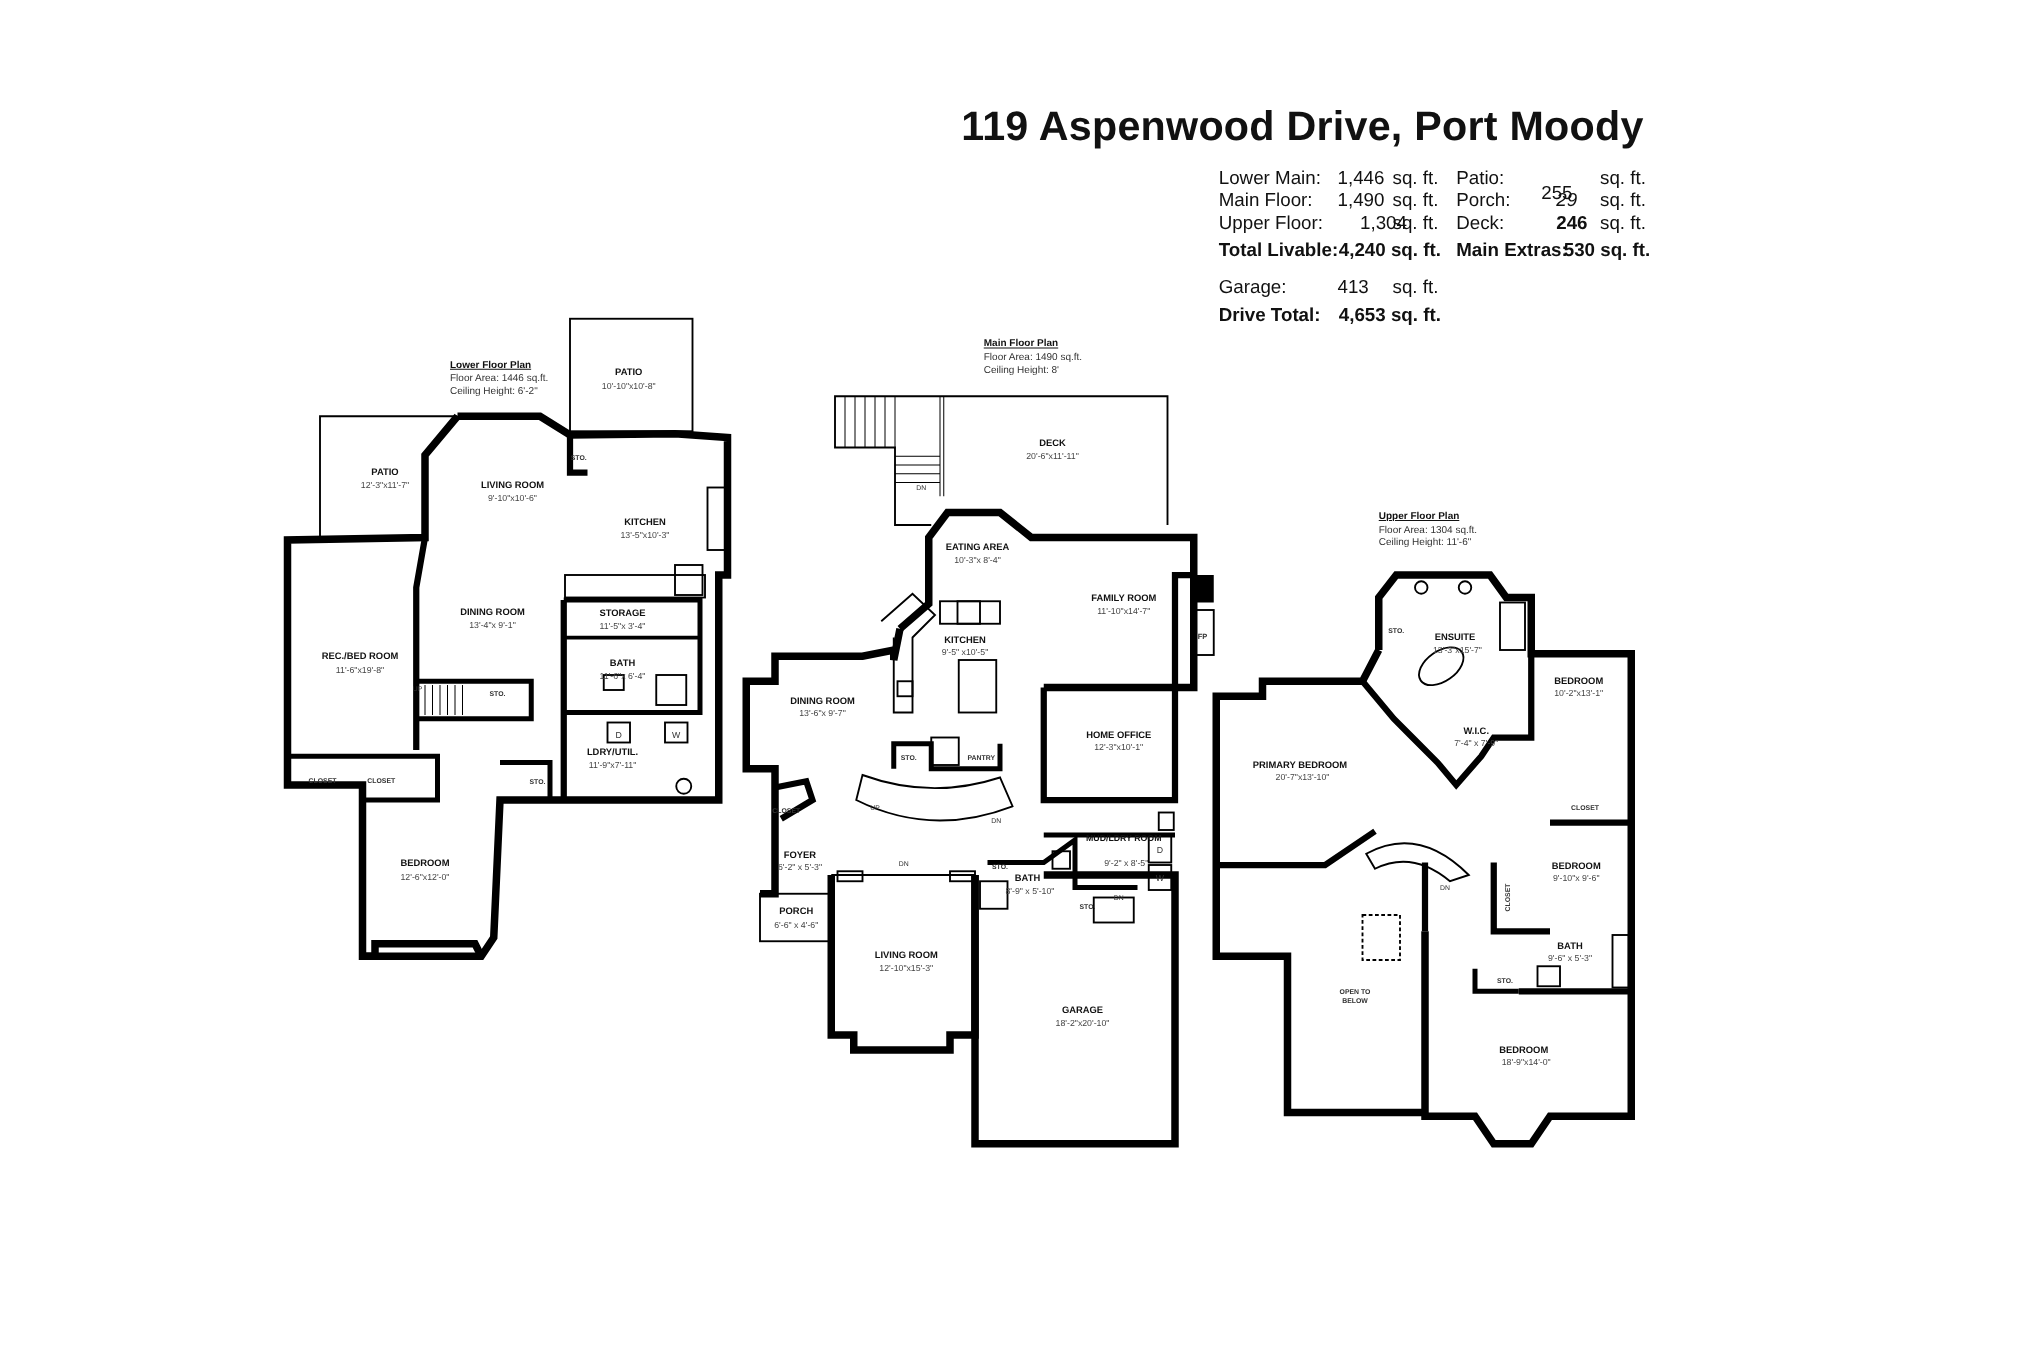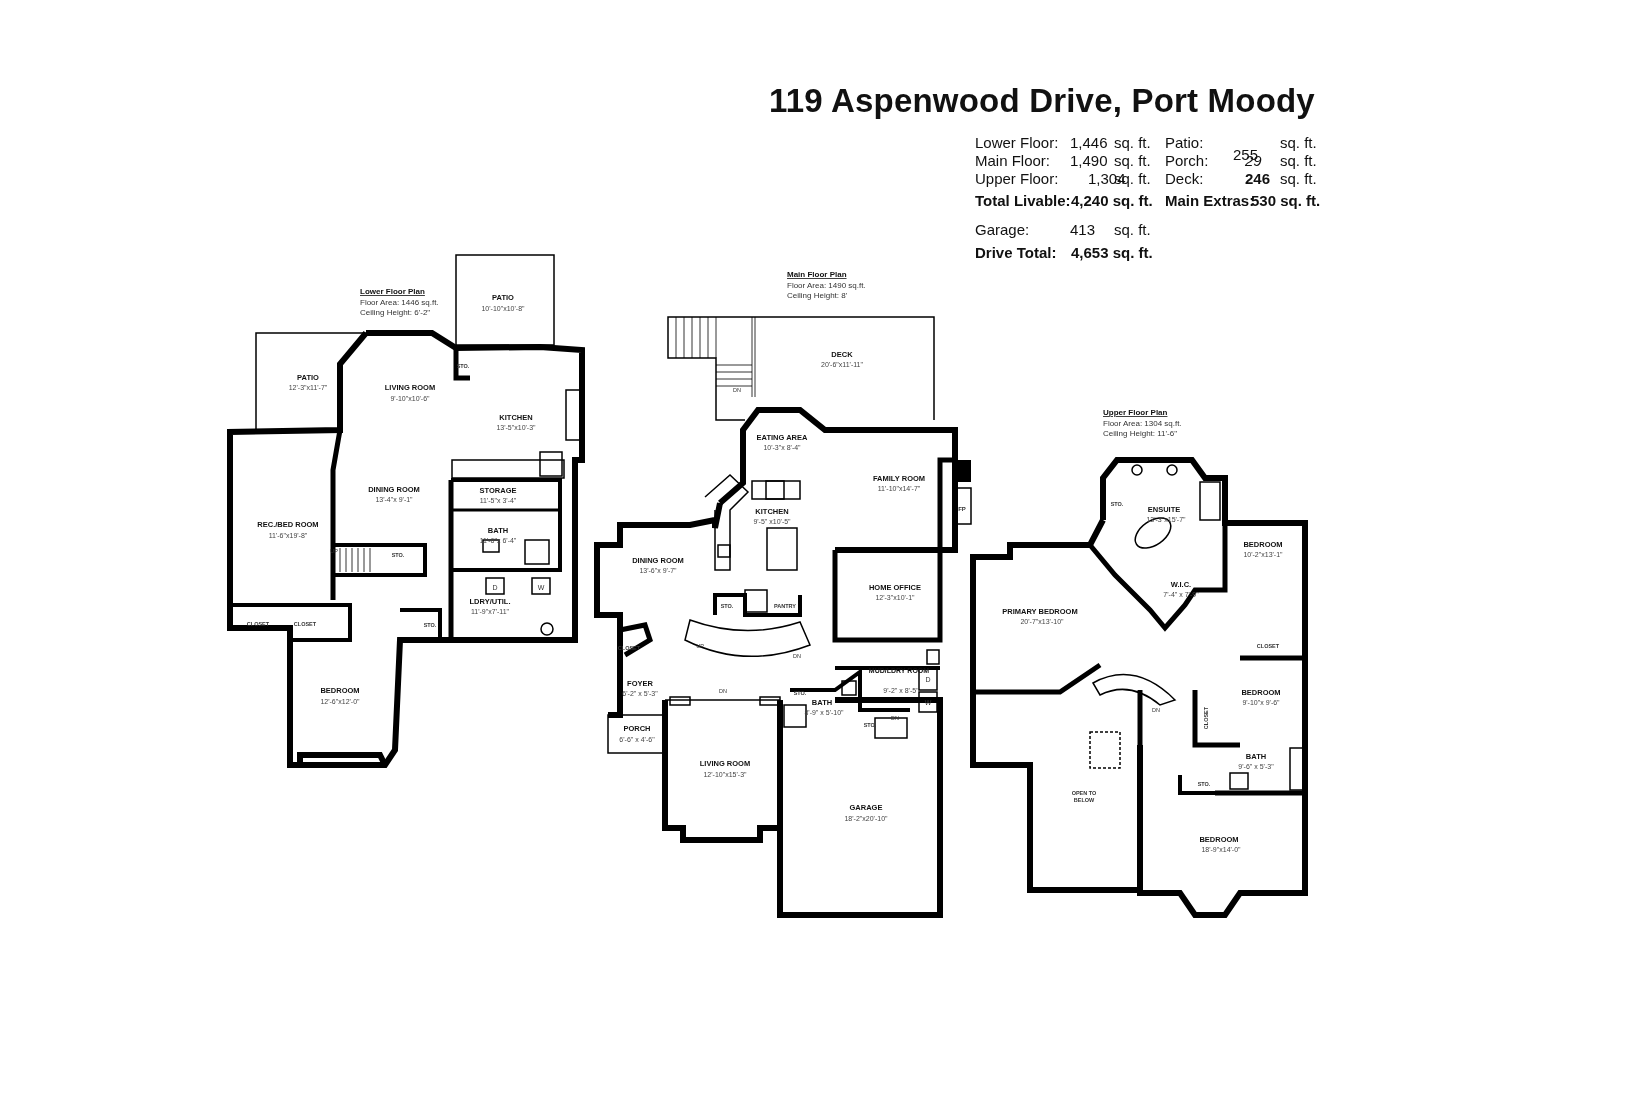--- a/index.html
+++ b/index.html
@@ -20,21 +20,21 @@
   .thin{fill:none;stroke:#000;stroke-width:1.5;}
   .hair{fill:none;stroke:#000;stroke-width:0.8;}
 </style>
 </head>
 <body>
 
 <div class="title">119 Aspenwood Drive, Port Moody</div>
 
 <div class="stats">
   <div class="srow" style="top:0;left:0;">
-    <span class="lbl">Lower Floor:</span>
+    <span class="lbl">Lower Main:</span>
     <span class="val" style="left:95px;width:42px;">1,446</span>
     <span style="position:absolute;left:139px;">sq. ft.</span>
   </div>
   <div class="srow" style="top:18px;left:0;">
     <span class="lbl">Main Floor:</span>
     <span class="val" style="left:95px;width:42px;">1,490</span>
     <span style="position:absolute;left:139px;">sq. ft.</span>
   </div>
   <div class="srow" style="top:36px;left:0;">
     <span class="lbl">Upper Floor:</span>

